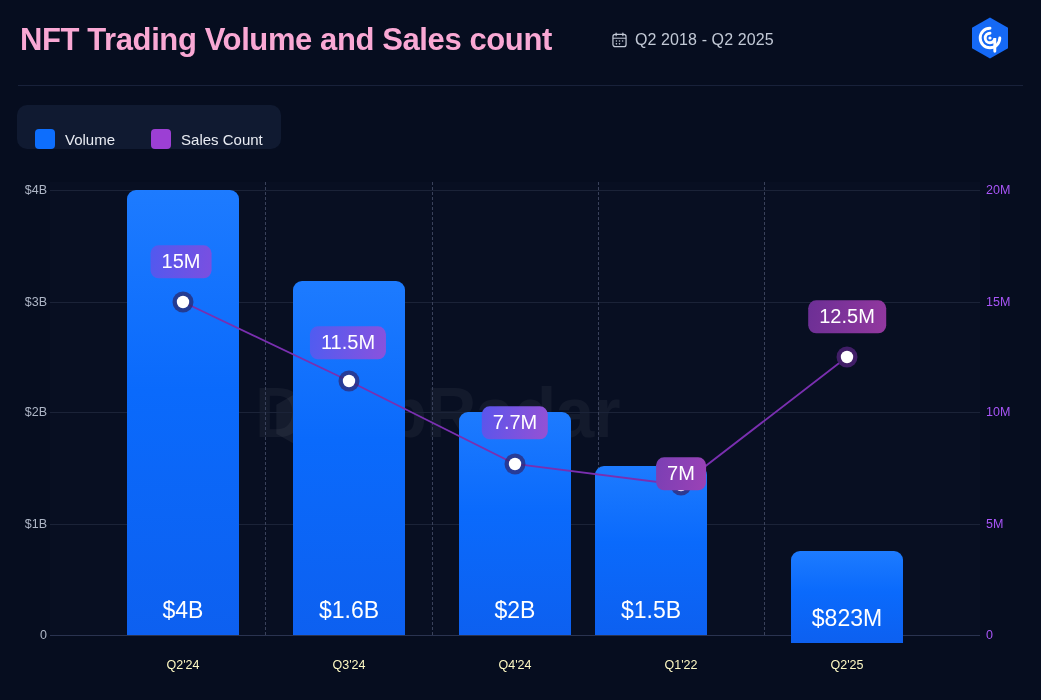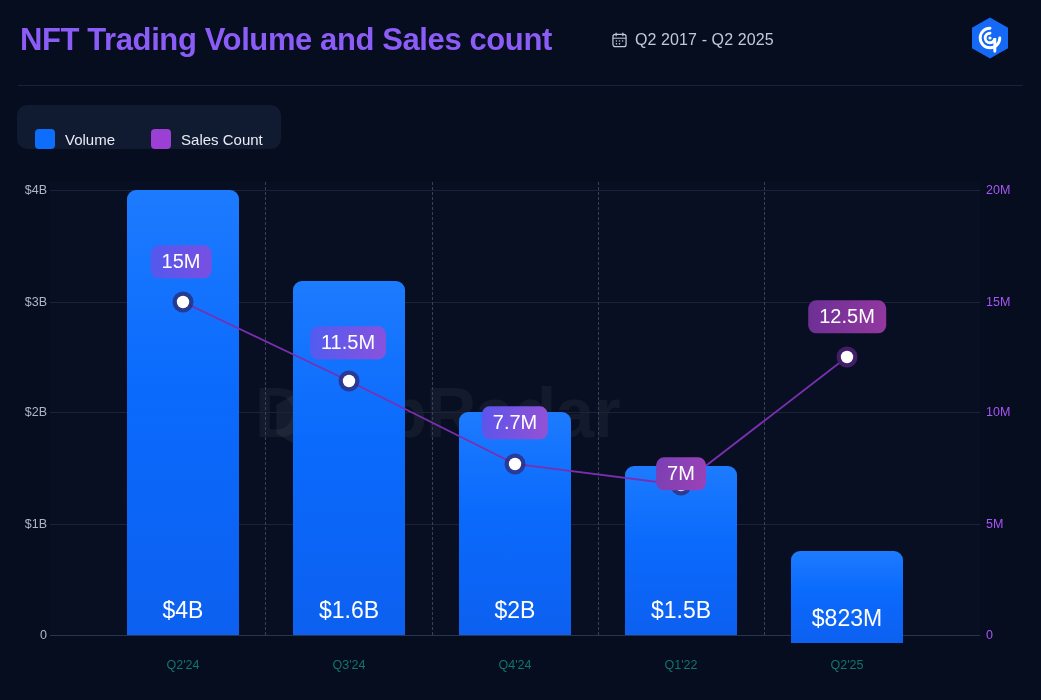--- a/index.html
+++ b/index.html
@@ -25,21 +25,21 @@
     left: 0; top: 0;
     width: 1041px; height: 84px;
     display: flex;
     align-items: center;
   }
   .title {
     position: absolute;
     left: 20px; top: 22px;
     font-size: 31px;
     font-weight: 700;
-    color: #8b5cf6;
+    color: #f9a8d4;
     letter-spacing: -0.4px;
     white-space: nowrap;
   }
   .daterange {
     position: absolute;
     left: 612px; top: 31px;
     display: flex;
     align-items: center;
     gap: 8px;
   }
@@ -130,21 +130,21 @@
     font-size: 12.5px;
     white-space: nowrap;
   }
   .ytick.left { right: 994px; color: #aeb6c6; text-align: right; }
   .ytick.right { left: 986px; color: #a855f7; text-align: left; }
 
   .xtick {
     position: absolute;
     top: 498px;
     font-size: 12.5px;
-    color: #0f766e;
+    color: #fef9c3;
     text-align: center;
     transform: translateX(-50%);
     white-space: nowrap;
   }
 
   .bar {
     position: absolute;
     width: 112px;
     background: linear-gradient(180deg, #1d7bff 0%, #0a6afc 45%, #0d60f0 100%);
     border-radius: 9px 9px 0 0;
@@ -199,21 +199,21 @@
           <rect x="1" y="2.6" width="14" height="13" rx="2.4" stroke="#c2c9d6" stroke-width="1.3"></rect>
           <path d="M4.4 1.1v2.8M11.6 1.1v2.8" stroke="#c2c9d6" stroke-width="1.3" stroke-linecap="round"></path>
           <path d="M1 6.6h14" stroke="#c2c9d6" stroke-width="1.1"></path>
           <circle cx="4.7" cy="9.6" r="0.85" fill="#c2c9d6"></circle>
           <circle cx="8" cy="9.6" r="0.85" fill="#c2c9d6"></circle>
           <circle cx="11.3" cy="9.6" r="0.85" fill="#c2c9d6"></circle>
           <circle cx="4.7" cy="12.6" r="0.85" fill="#c2c9d6"></circle>
           <circle cx="8" cy="12.6" r="0.85" fill="#c2c9d6"></circle>
         </svg>
       </span>
-      <span class="rangetext">Q2 2017 - Q2 2025</span>
+      <span class="rangetext">Q2 2018 - Q2 2025</span>
     </div>
 
     <div class="brandlogo">
       <svg width="52" height="52" viewBox="0 0 52 52">
         <path d="M26 3.5 44 13.8v20.4L26 44.5 8 34.2V13.8z" fill="#1569f5"></path>
         <g stroke="#ffffff" fill="none" stroke-linecap="round">
           <path d="M26 14.2a9.8 9.8 0 1 0 9.8 9.8" stroke-width="2.9"></path>
           <path d="M26 19.2a4.8 4.8 0 1 0 4.8 4.8v13.2" stroke-width="2.9"></path>
           <circle cx="26" cy="24" r="1.6" fill="#ffffff" stroke="none"></circle>
         </g>
@@ -270,21 +270,21 @@
 
     <div class="bar" style="left:127px; top:30px; height:445px;">
       <span class="barval">$4B</span>
     </div>
     <div class="bar" style="left:293px; top:121px; height:354px;">
       <span class="barval">$1.6B</span>
     </div>
     <div class="bar" style="left:459px; top:252px; height:223px;">
       <span class="barval">$2B</span>
     </div>
-    <div class="bar" style="left:625px; top:306px; height:169px;">
+    <div class="bar" style="left:595px; top:306px; height:169px;">
       <span class="barval">$1.5B</span>
     </div>
     <div class="bar" style="left:791px; top:383px; height:92px;margin-top:8px;">
       <span class="barval">$823M</span>
     </div>
 
     <svg class="lineSvg">
       <polyline points="183,142 349,221 515,304 681,325 847,197" fill="none" stroke="#7a2fb0" stroke-width="1.8"></polyline>
       <g>
         <circle cx="183" cy="142" r="10.5" fill="#2a2a6e" opacity="0.75"></circle>

